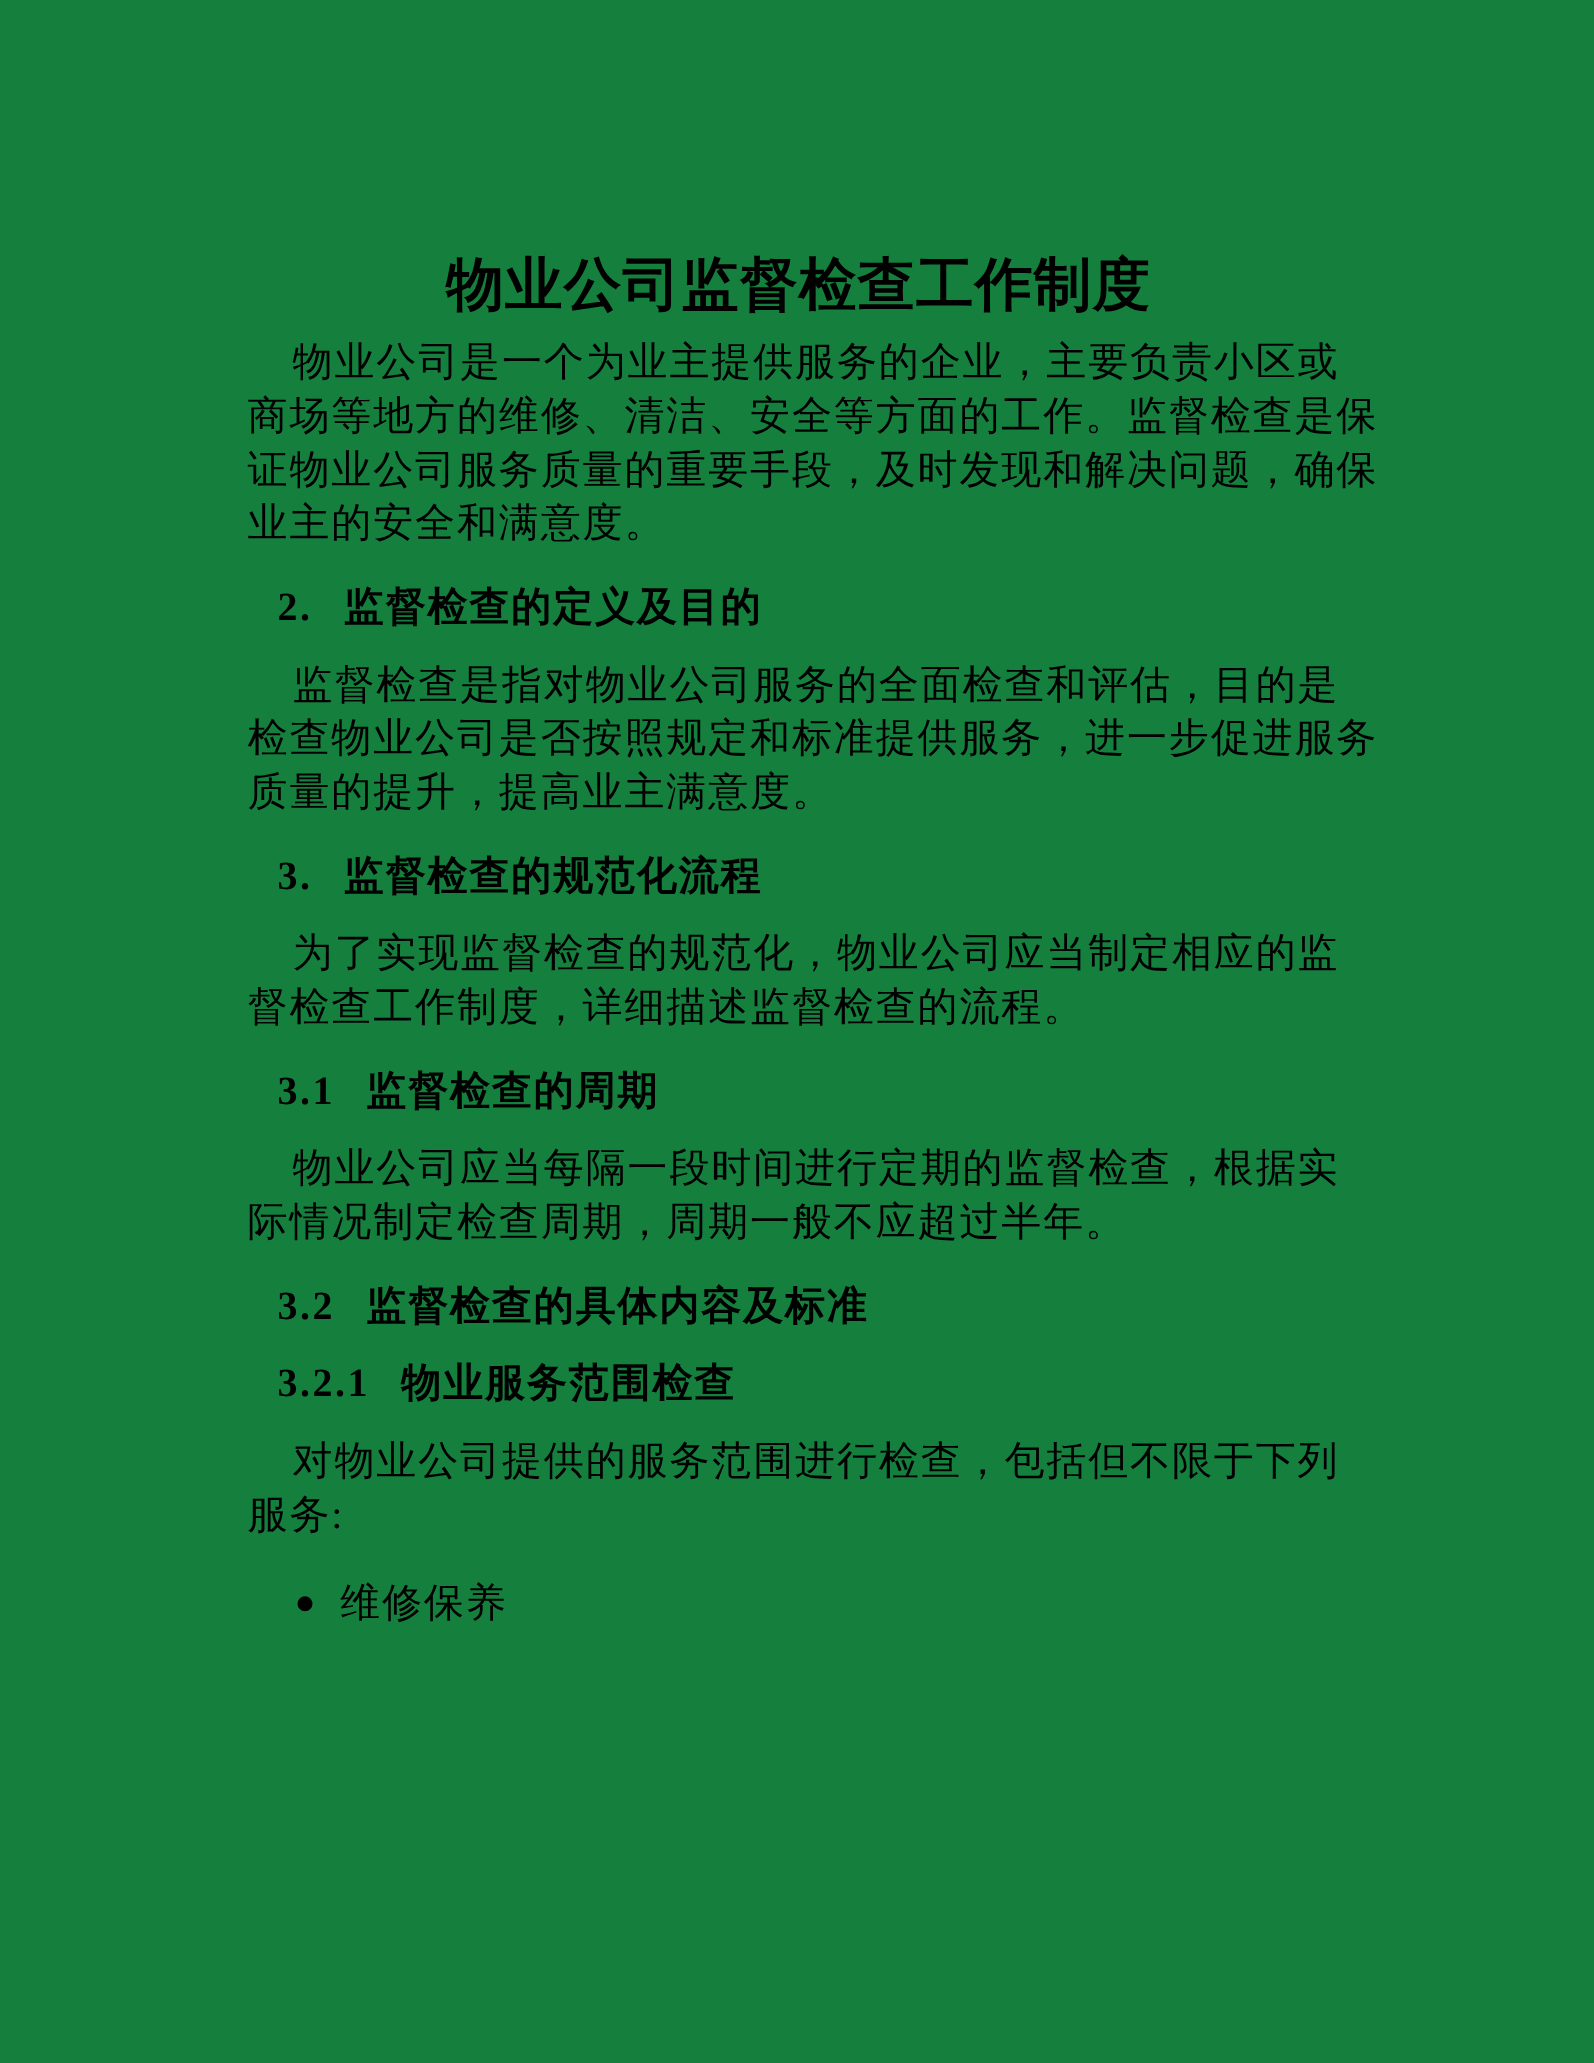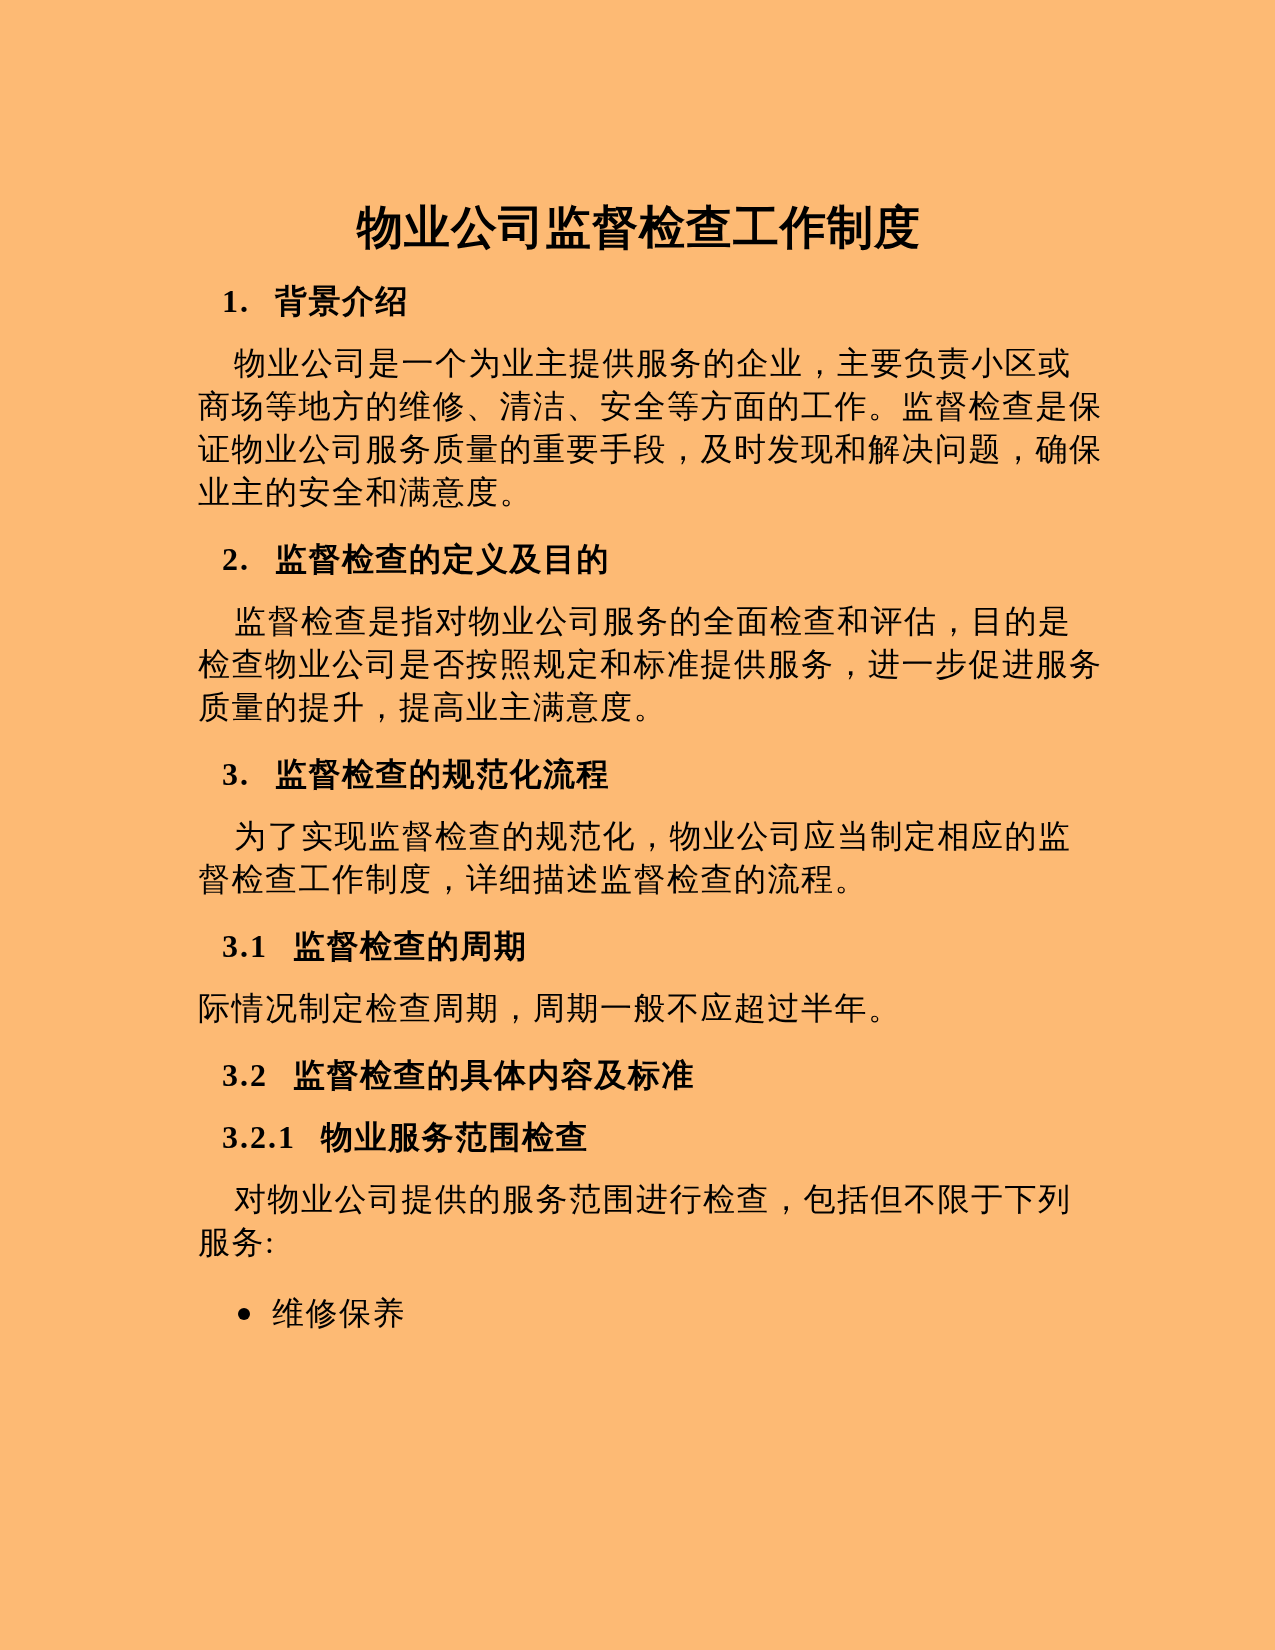--- a/index.html
+++ b/index.html
@@ -4,21 +4,21 @@
 <style>
   html, body {
     margin: 0;
     padding: 0;
     background: #ffffff;
   }
   .page {
     position: relative;
     width: 1275px;
     height: 1650px;
-    background: #fdba74;
+    background: #15803d;
     box-sizing: border-box;
     padding: 200px 183px 0 186px;
     font-family: "Liberation Serif", serif;
     color: #000000;
     overflow: hidden;
   }
   .doc-title {
     margin: 0;
     font-size: 46px;
     font-weight: bold;
@@ -76,21 +76,20 @@
   }
 </style>
 </head>
 <body>
 
 <div class="page">
 
   <h1 class="doc-title">物业公司监督检查工作制度</h1>
 
   <section>
-    <h2 class="heading"><span class="h-num">1.</span><span class="h-text">背景介绍</span></h2>
     <div class="para">
       <div class="line indent">物业公司是一个为业主提供服务的企业，主要负责小区或</div>
       <div class="line">商场等地方的维修、清洁、安全等方面的工作。监督检查是保</div>
       <div class="line">证物业公司服务质量的重要手段，及时发现和解决问题，确保</div>
       <div class="line">业主的安全和满意度。</div>
     </div>
   </section>
 
   <section>
     <h2 class="heading"><span class="h-num">2.</span><span class="h-text">监督检查的定义及目的</span></h2>
@@ -105,20 +104,21 @@
     <h2 class="heading"><span class="h-num">3.</span><span class="h-text">监督检查的规范化流程</span></h2>
     <div class="para">
       <div class="line indent">为了实现监督检查的规范化，物业公司应当制定相应的监</div>
       <div class="line">督检查工作制度，详细描述监督检查的流程。</div>
     </div>
   </section>
 
   <section>
     <h2 class="heading"><span class="h-num">3.1</span><span class="h-text">监督检查的周期</span></h2>
     <div class="para">
+      <div class="line indent">物业公司应当每隔一段时间进行定期的监督检查，根据实</div>
       <div class="line">际情况制定检查周期，周期一般不应超过半年。</div>
     </div>
   </section>
 
   <section>
     <h2 class="heading"><span class="h-num">3.2</span><span class="h-text">监督检查的具体内容及标准</span></h2>
   </section>
 
   <section>
     <h2 class="heading"><span class="h-num">3.2.1</span><span class="h-text">物业服务范围检查</span></h2>

